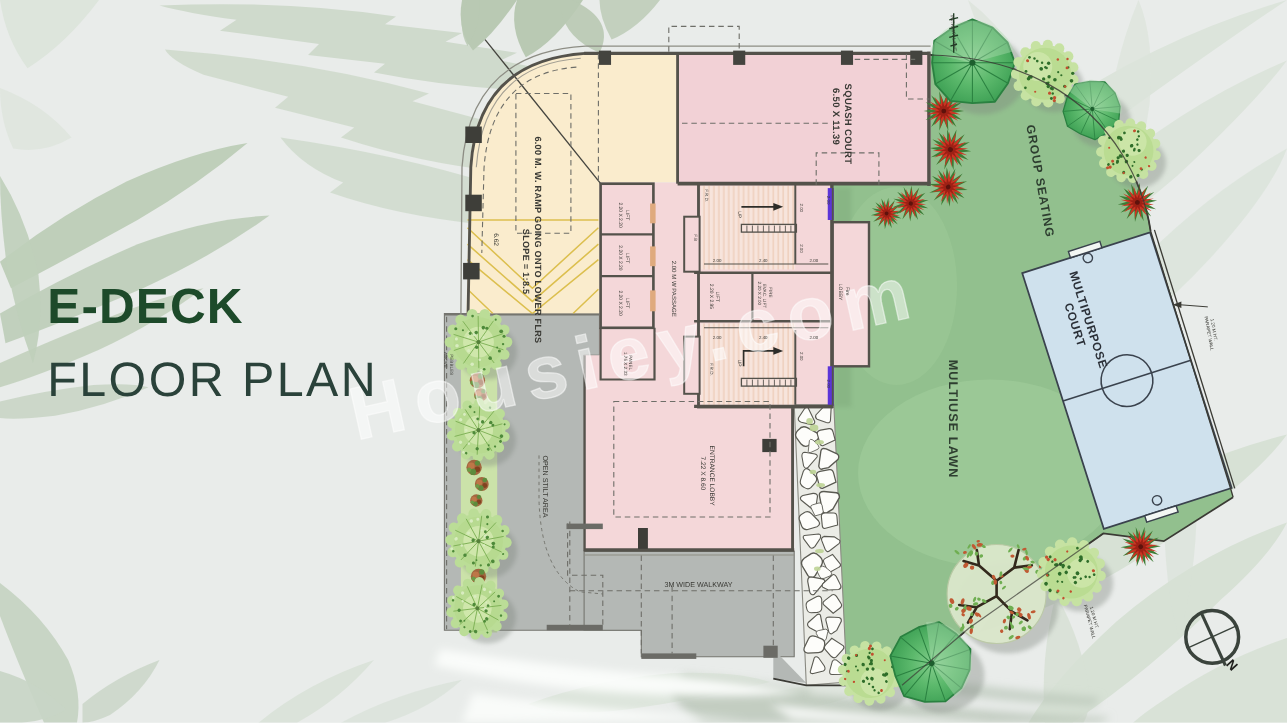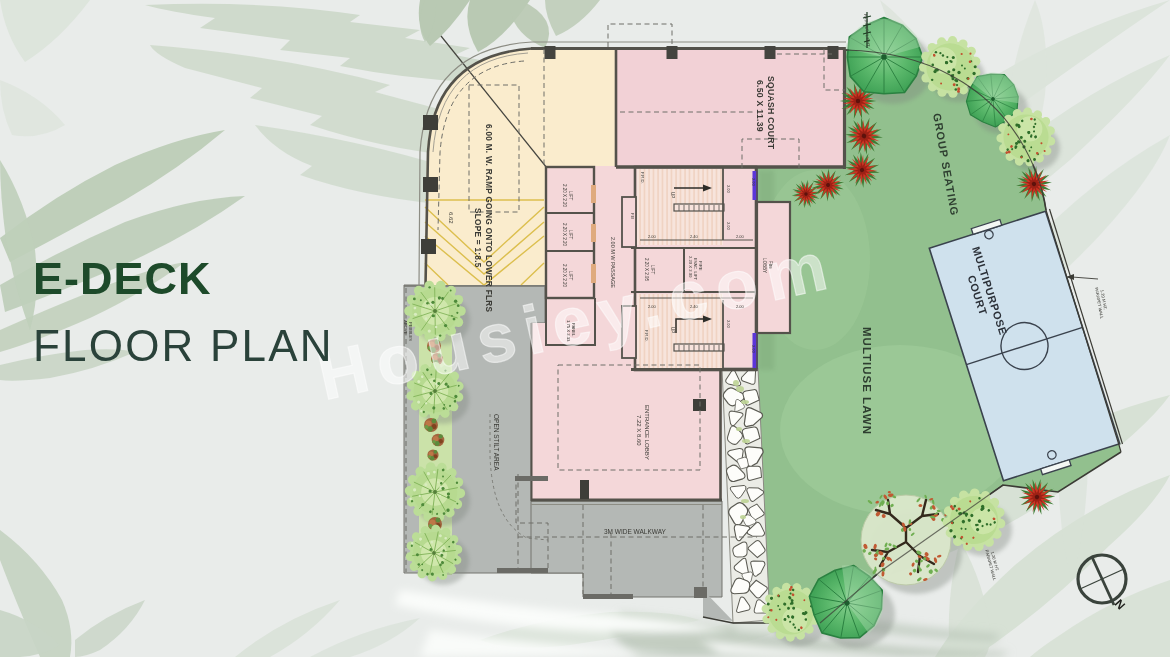--- a/index.html
+++ b/index.html
@@ -757,19 +757,19 @@
 
 <g stroke="#3a433c" fill="none">
 <circle cx="1102" cy="579" r="24" stroke-width="3.2"></circle>
 <line x1="1092" y1="557" x2="1114" y2="605" stroke-width="2.8"></line>
 <line x1="1080" y1="589" x2="1124" y2="569" stroke-width="1.3"></line>
 </g>
 
 <text transform="translate(1114,604) rotate(48)" font-size="12" font-weight="bold" fill="#1d1d1a" font-family="Liberation Sans, sans-serif">N</text>
 </svg>
 
-<div style="position:absolute;left:33px;top:256px;">
+<div style="position:absolute;left:43px;top:256px;">
 
 <div style="font-size:45px;font-weight:bold;color:#1d4a2a;letter-spacing:1px;line-height:1.0;">E-DECK</div>
 
 <div style="font-size:44px;font-weight:400;color:#2a423a;letter-spacing:2.2px;line-height:1.0;margin-top:23px;">FLOOR PLAN</div>
 </div>
 </div>
 
 </body></html>

